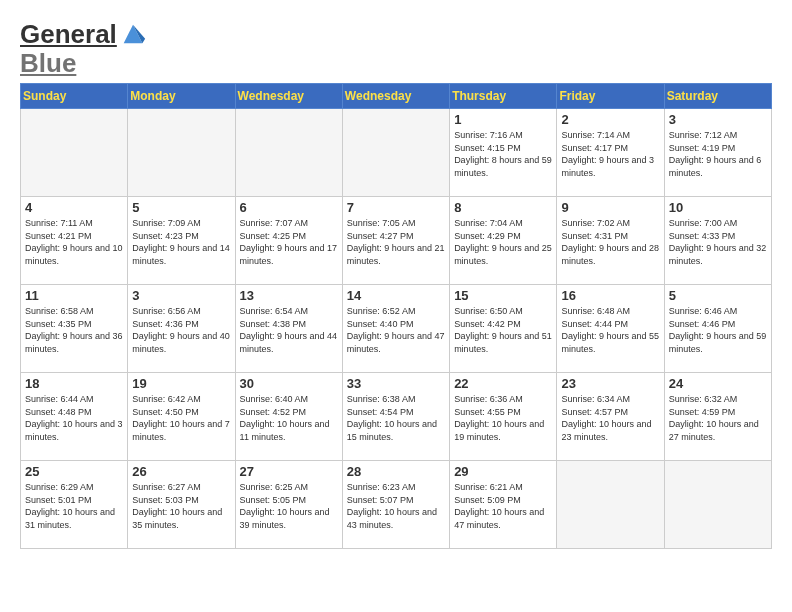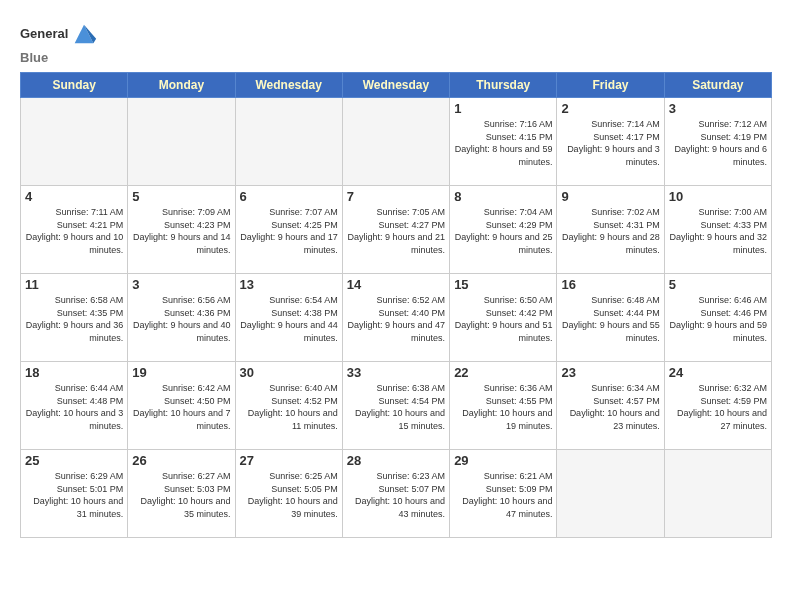--- a/index.html
+++ b/index.html
@@ -20,24 +20,25 @@
       justify-content: space-between;
       align-items: flex-start;
       margin-bottom: 6px;
     }
     .logo {
       display: flex;
       align-items: center;
       margin-top: 4px;
     }
     .logo-text {
-      font-size: 13px;
+      font-size: 26px;
       font-weight: bold;
       color: #333;
       line-height: 1.1;
+      text-decoration: underline;
     }
     .logo-icon {
       width: 28px;
       height: 28px;
       margin-left: 2px;
     }
     .title-area {
       text-align: right;
     }
     .month-title {
@@ -49,25 +50,25 @@
       font-size: 14px;
       color: #555;
     }
     .calendar {
       width: 100%;
       border-collapse: collapse;
       table-layout: fixed;
     }
     .calendar th {
       background: #3a6bbf;
-      color: #fef9c3;
+      color: #fde047;
       font-size: 12px;
       font-weight: bold;
       padding: 5px 2px;
-      text-align: center;
+      text-align: left;
       border: 1px solid #5585cf;
     }
     .calendar td {
       border: 1px solid #ccc;
       vertical-align: top;
       padding: 3px 4px;
       font-size: 9.5px;
       color: #333;
       height: 88px;
       background: #fff;
@@ -79,21 +80,20 @@
       font-size: 13px;
       font-weight: bold;
       color: #333;
       display: block;
       margin-bottom: 2px;
     }
     .day-info {
       font-size: 9px;
       color: #333;
       line-height: 1.4;
-      text-align: right;
     }
   </style>
 </head>
 <body>
 
 <div class="page">
   <div class="header-area">
     <div class="logo">
       <div>
         <div style="display:flex;align-items:center;">

